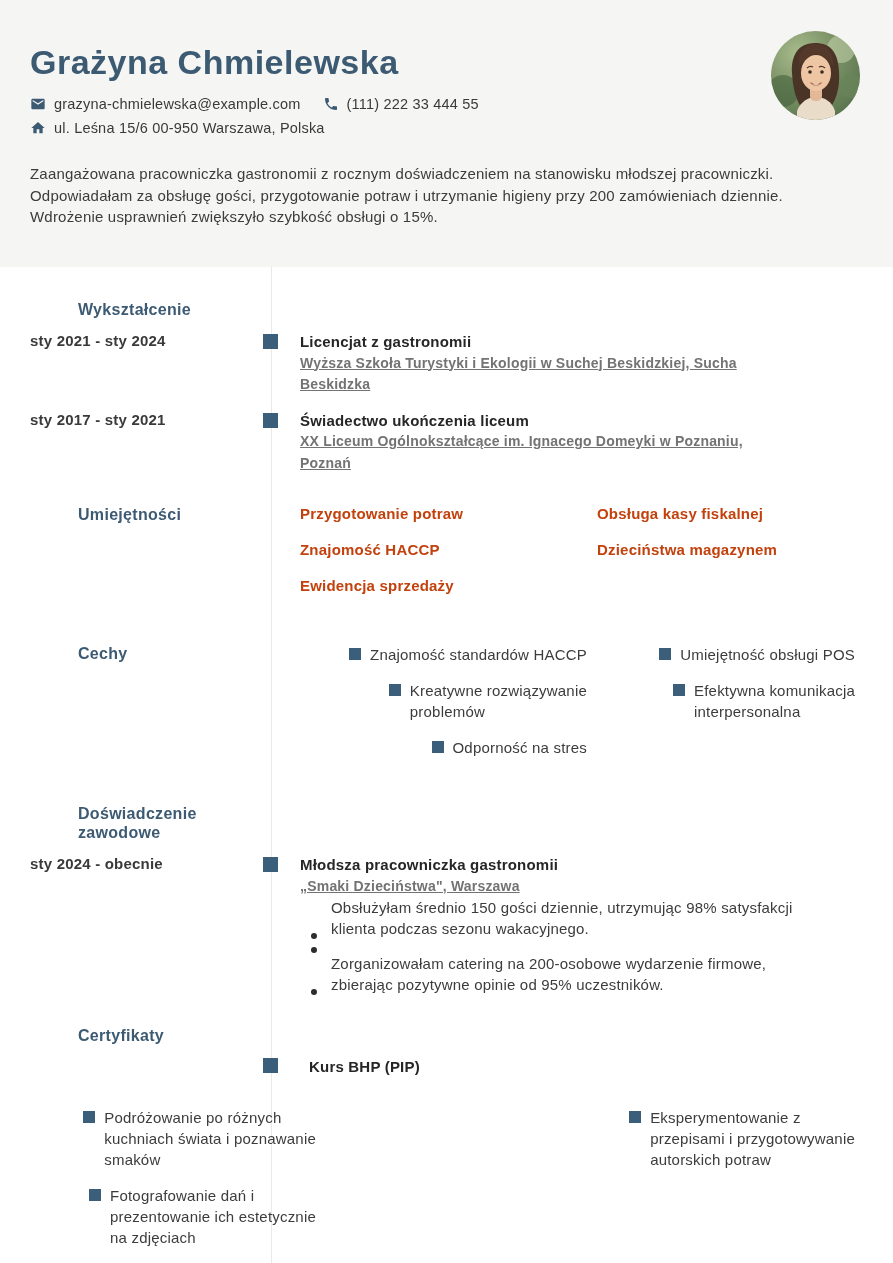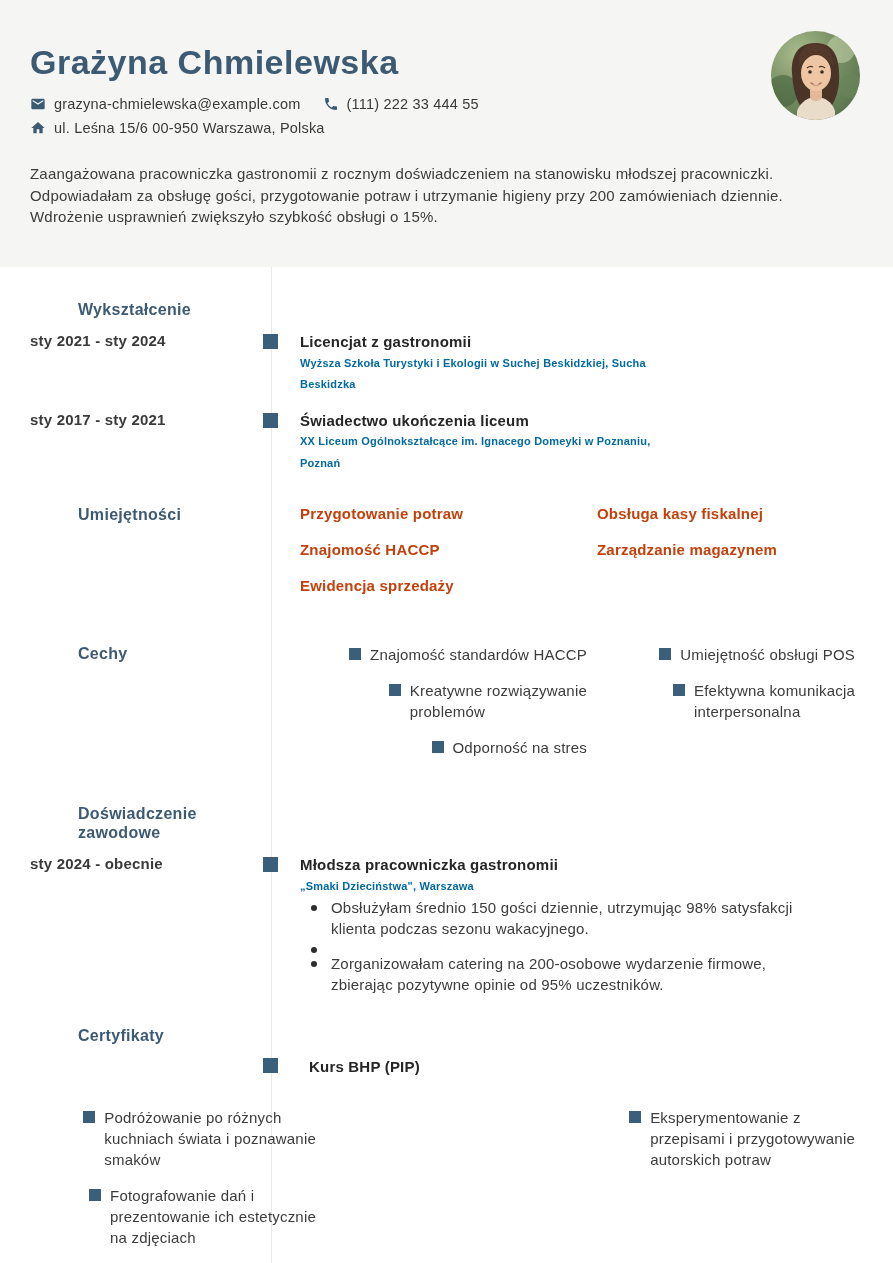--- a/index.html
+++ b/index.html
@@ -23,37 +23,37 @@
   
   .main { position:relative; box-sizing:border-box; padding-top:33px; height:996px; }
   .main::before { content:""; position:absolute; left:271px; top:0; bottom:0; width:1px; background:#e9e9e7; }
   .row { display:flex; align-items:flex-start; }
   .lcol { flex:0 0 271px; width:271px; box-sizing:border-box; padding-left:30px; }
   .rcol { flex:1 1 auto; box-sizing:border-box; padding-left:29px; padding-right:28px; position:relative; }
   .sec-title { font-size:16px; font-weight:700; color:#3d5a73; letter-spacing:.3px; line-height:19px;margin-left:48px; }
   .dates { font-size:15px; font-weight:700; color:#3a3a3a; letter-spacing:.2px; line-height:19px; }
   .sq-marker { position:absolute; left:-8px; top:3px; width:15px; height:15px; background:#3b5f7a; }
   .entry-title { font-size:15px; font-weight:700; color:#262626; letter-spacing:.2px; line-height:21.5px; }
-  .entry-sub { font-size:11px; font-weight:700; color:#0369a1; letter-spacing:.2px; line-height:21.5px; white-space:pre-line; }
+  .entry-sub { font-size:14px; font-weight:700; color:#737373; letter-spacing:.2px; line-height:21.5px; white-space:pre-line;text-decoration:underline; }
   .heading-row { margin-bottom:12px; }
   .edu-entry { margin-bottom:14px; }
   .section { margin-bottom:31px; }
 
   
   .two-col-grid { display:grid; grid-template-columns:297px 1fr; }
   .skill { font-size:15px; font-weight:700; color:#c2410c; letter-spacing:.2px; line-height:18px; margin-bottom:18px; }
 
   
   .sq-item { display:flex; align-items:flex-start; margin-bottom:15px; padding-right:10px;justify-content:flex-end; }
   .sq-bullet { flex:0 0 12px; width:12px; height:12px; background:#3b5f7a; margin-top:4px; margin-right:9px; }
   .sq-text { font-size:15px; color:#3c3c3c; letter-spacing:.2px; line-height:21px; white-space:pre-line; }
 
   
   .xp-bullets { margin-top:0; }
-  .xp-bullet { display:flex; align-items:flex-start; }
+  .xp-bullet { display:flex; align-items:flex-end; }
   .dot { flex:0 0 6px; width:6px; height:6px; border-radius:50%; background:#2d2d2d; margin:8px 14px 0 11px; }
   .xp-text { font-size:15px; color:#3c3c3c; letter-spacing:.2px; line-height:21px; white-space:pre-line; }
 
   .cert-row .entry-title { line-height:19px;margin-left:9px; }
 </style>
 </head>
 <body>
 
 <div class="page">
 
@@ -157,21 +157,21 @@
 
     <div class="section row">
       <div class="lcol">
           <div class="sec-title">Umiejętności</div>
         </div>
       <div class="rcol">
         <div class="two-col-grid">
           <div class="skill">Przygotowanie potraw</div>
           <div class="skill">Obsługa kasy fiskalnej</div>
           <div class="skill">Znajomość HACCP</div>
-          <div class="skill">Zarządzanie magazynem</div>
+          <div class="skill">Dzieciństwa magazynem</div>
           <div class="skill">Ewidencja sprzedaży</div>
           <div></div>
         </div>
       </div>
     </div>
 
     <div class="section row">
       <div class="lcol">
           <div class="sec-title">Cechy</div>
         </div>

